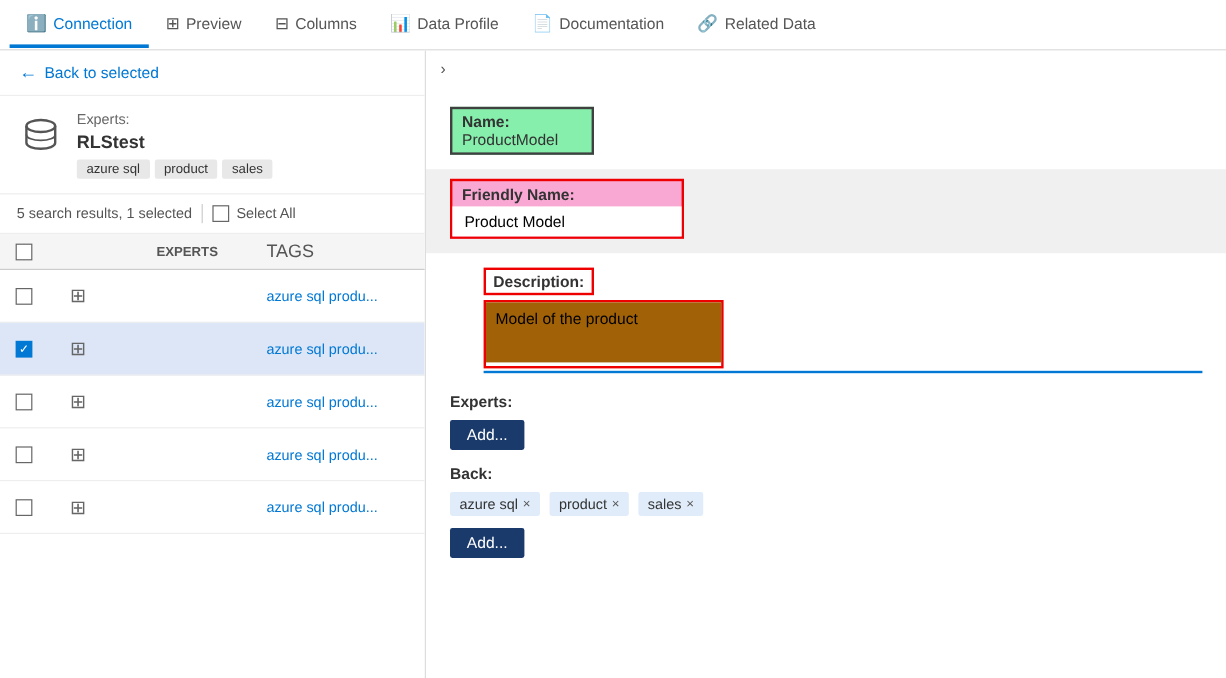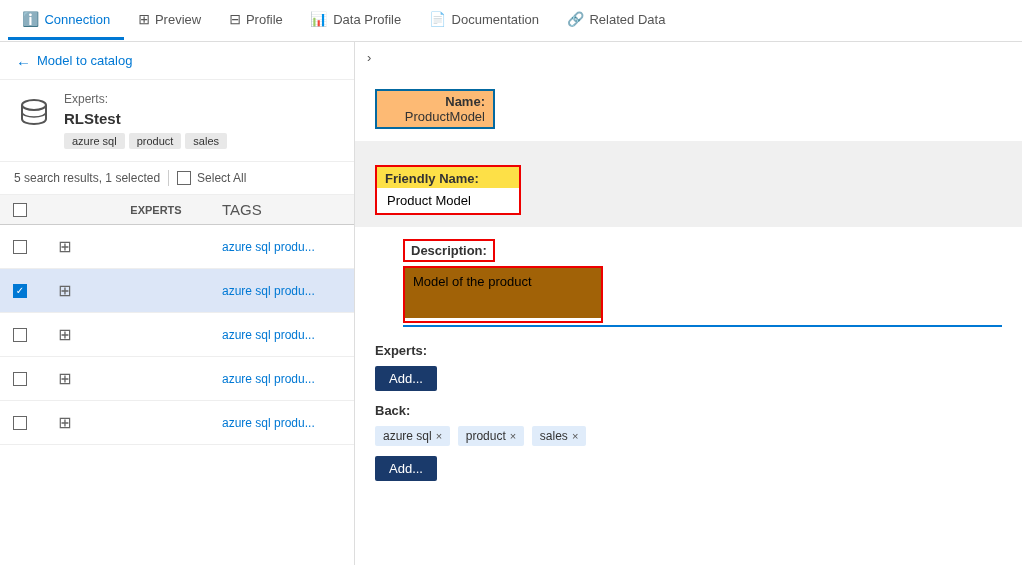--- a/index.html
+++ b/index.html
@@ -184,58 +184,56 @@
       margin-right: 4px; margin-bottom: 4px;
     }
     .tag-x { cursor: pointer; color: #555; font-size: 11px; }
 
     
     .connection-label { font-weight: 700; font-size: 13px; margin-top: 12px; }
     .name-block { background: #fff; padding: 8px 0 0 0; }
     .friendly-block { background: #f0f0f0; padding: 6px 0 10px 0; }
 
     .name-value-box {
-      border: 2px solid #0369a1;
+      border: 2px solid #404040;
       display: inline-block;
       padding: 3px 8px;
       font-size: 13px;
-      background: #fdba74;
+      background: #86efac;
       min-width: 120px;
-      text-align: right;
     }
     .friendly-input-box {
       border: 2px solid #e00;
-      background: #fde047;
+      background: #f9a8d4;
       display: inline-block;
-      margin-top: 16px;
     }
     .friendly-input-box input {
       border: none; outline: none;
       padding: 5px 10px;
       font-size: 13px; font-family: inherit;
-      width: 142px; background: #fff;
+      width: 191px; background: #fff;
     }
   </style>
 </head>
 <body>
 
 <div class="app-container">
 
   <div class="tab-bar">
     <div class="tab-item active">
       <span class="tab-icon">ℹ️</span>
       <span>Connection</span>
     </div>
     <div class="tab-item">
       <span class="tab-icon">⊞</span>
       <span>Preview</span>
     </div>
     <div class="tab-item">
       <span class="tab-icon">⊟</span>
-      <span>Profile</span>
+      <span>Columns</span>
     </div>
     <div class="tab-item">
       <span class="tab-icon">📊</span>
       <span>Data Profile</span>
     </div>
     <div class="tab-item">
       <span class="tab-icon">📄</span>
       <span>Documentation</span>
     </div>
     <div class="tab-item">
@@ -243,21 +241,21 @@
       <span>Related Data</span>
     </div>
   </div>
 
   <div class="main-area">
 
     <div class="left-panel">
 
       <div class="back-link">
         <span class="back-arrow">←</span>
-        <span>Model to catalog</span>
+        <span>Back to selected</span>
       </div>
 
       <div class="asset-card">
         <div class="asset-card-top">
           <div class="asset-icon">
             <svg width="32" height="32" viewBox="0 0 32 32" fill="none">
               <ellipse cx="16" cy="9" rx="12" ry="5" stroke="#555" stroke-width="2" fill="none"></ellipse>
               <path d="M4 9 C4 9 4 23 4 23 C4 26 9.4 28 16 28 C22.6 28 28 26 28 23 L28 9" stroke="#555" stroke-width="2" fill="none"></path>
               <path d="M4 16 C4 19 9.4 21 16 21 C22.6 21 28 19 28 16" stroke="#555" stroke-width="1.5" fill="none"></path>
             </svg>

